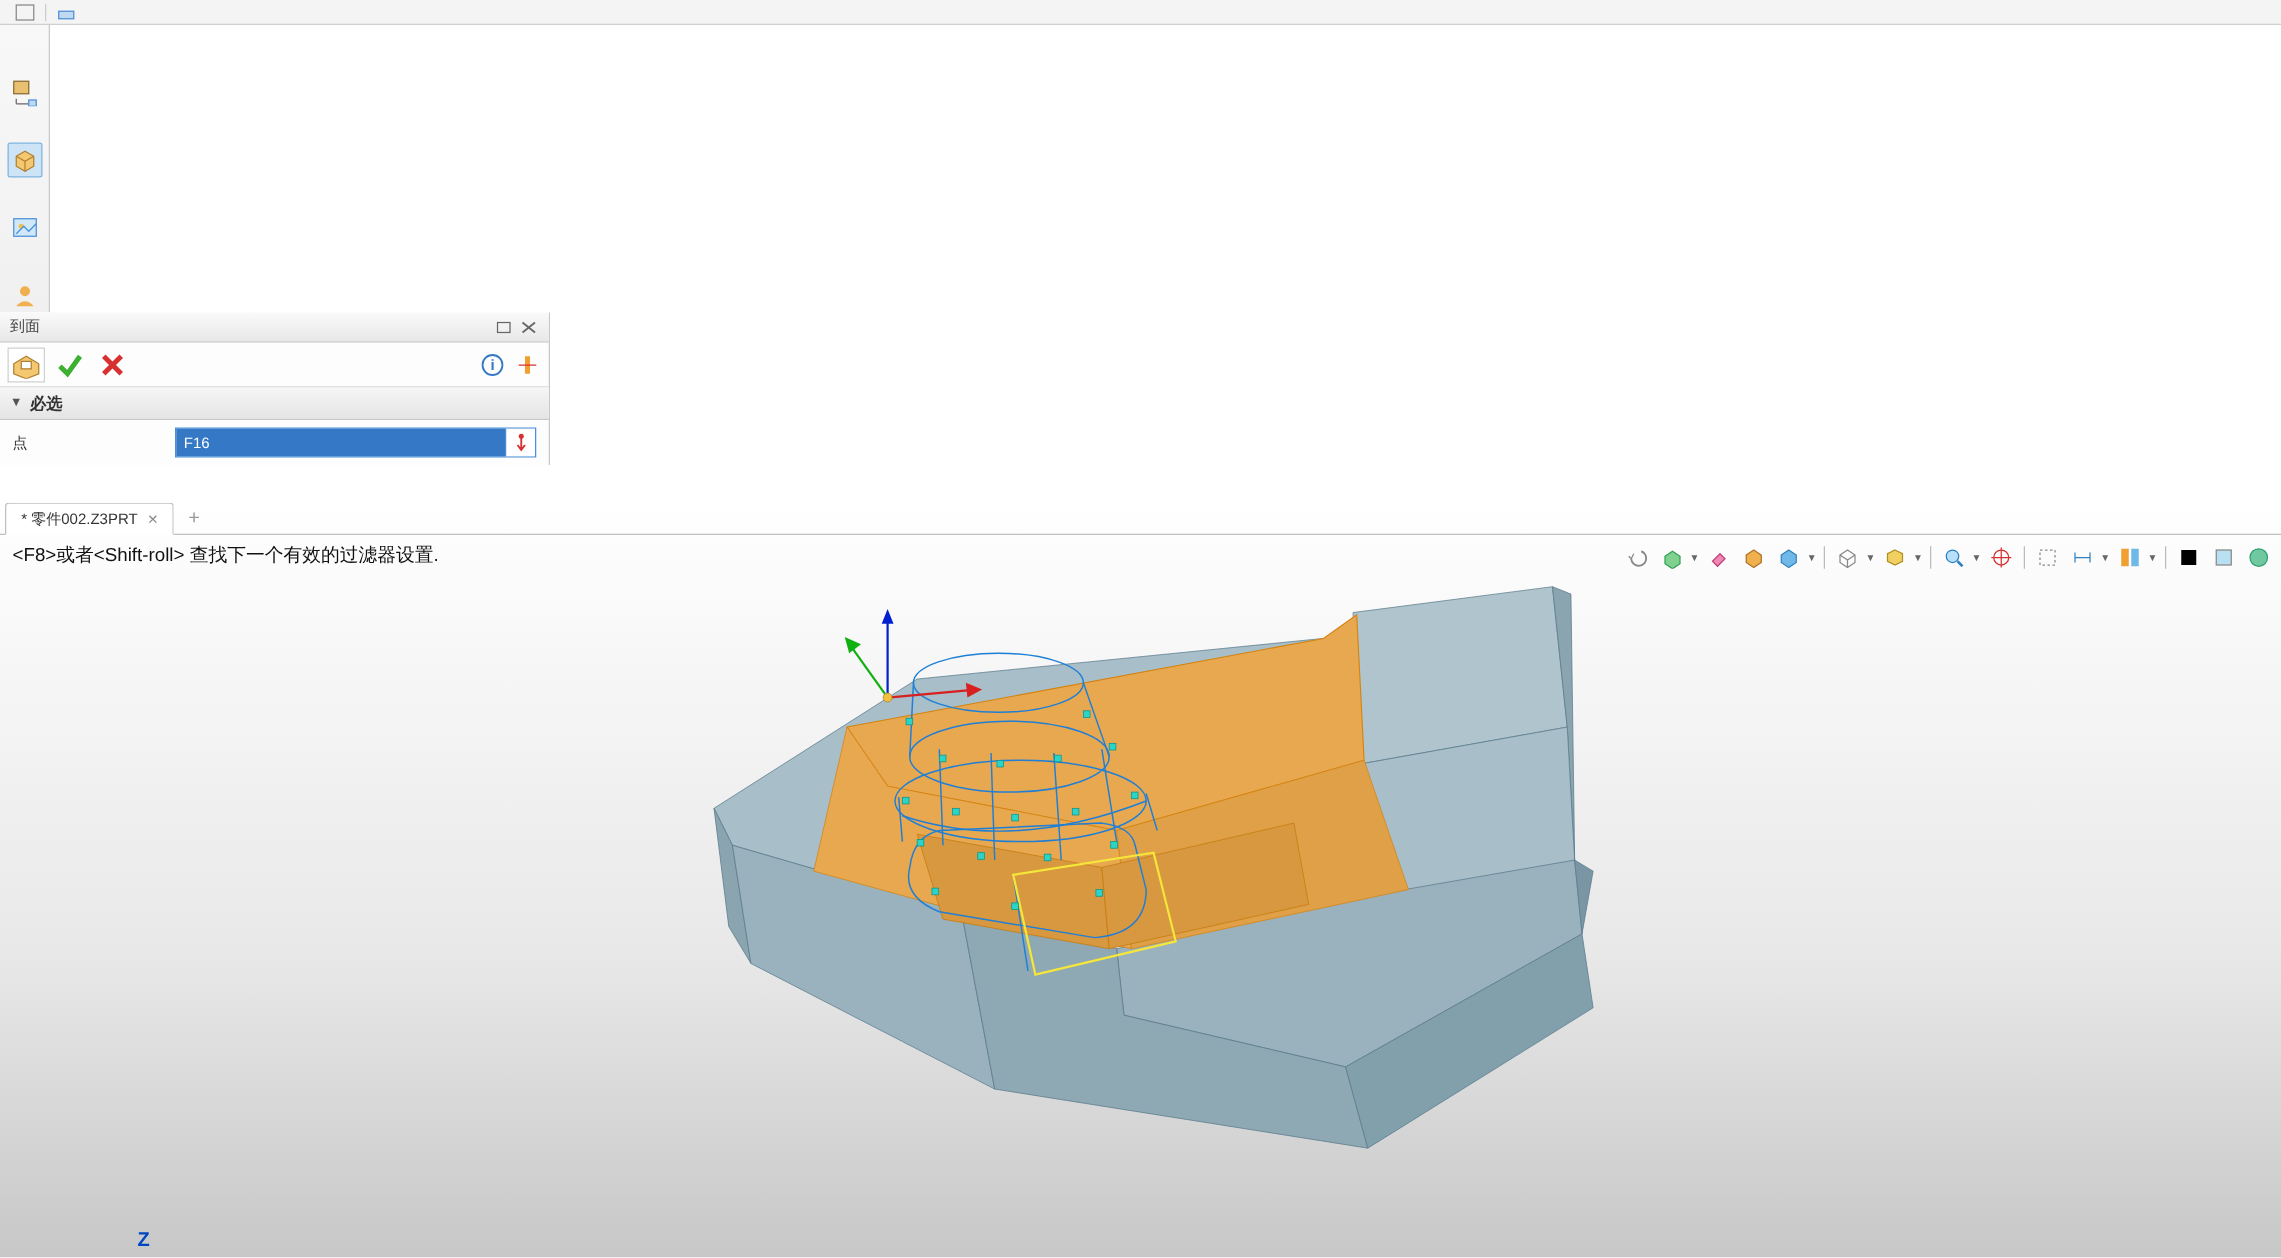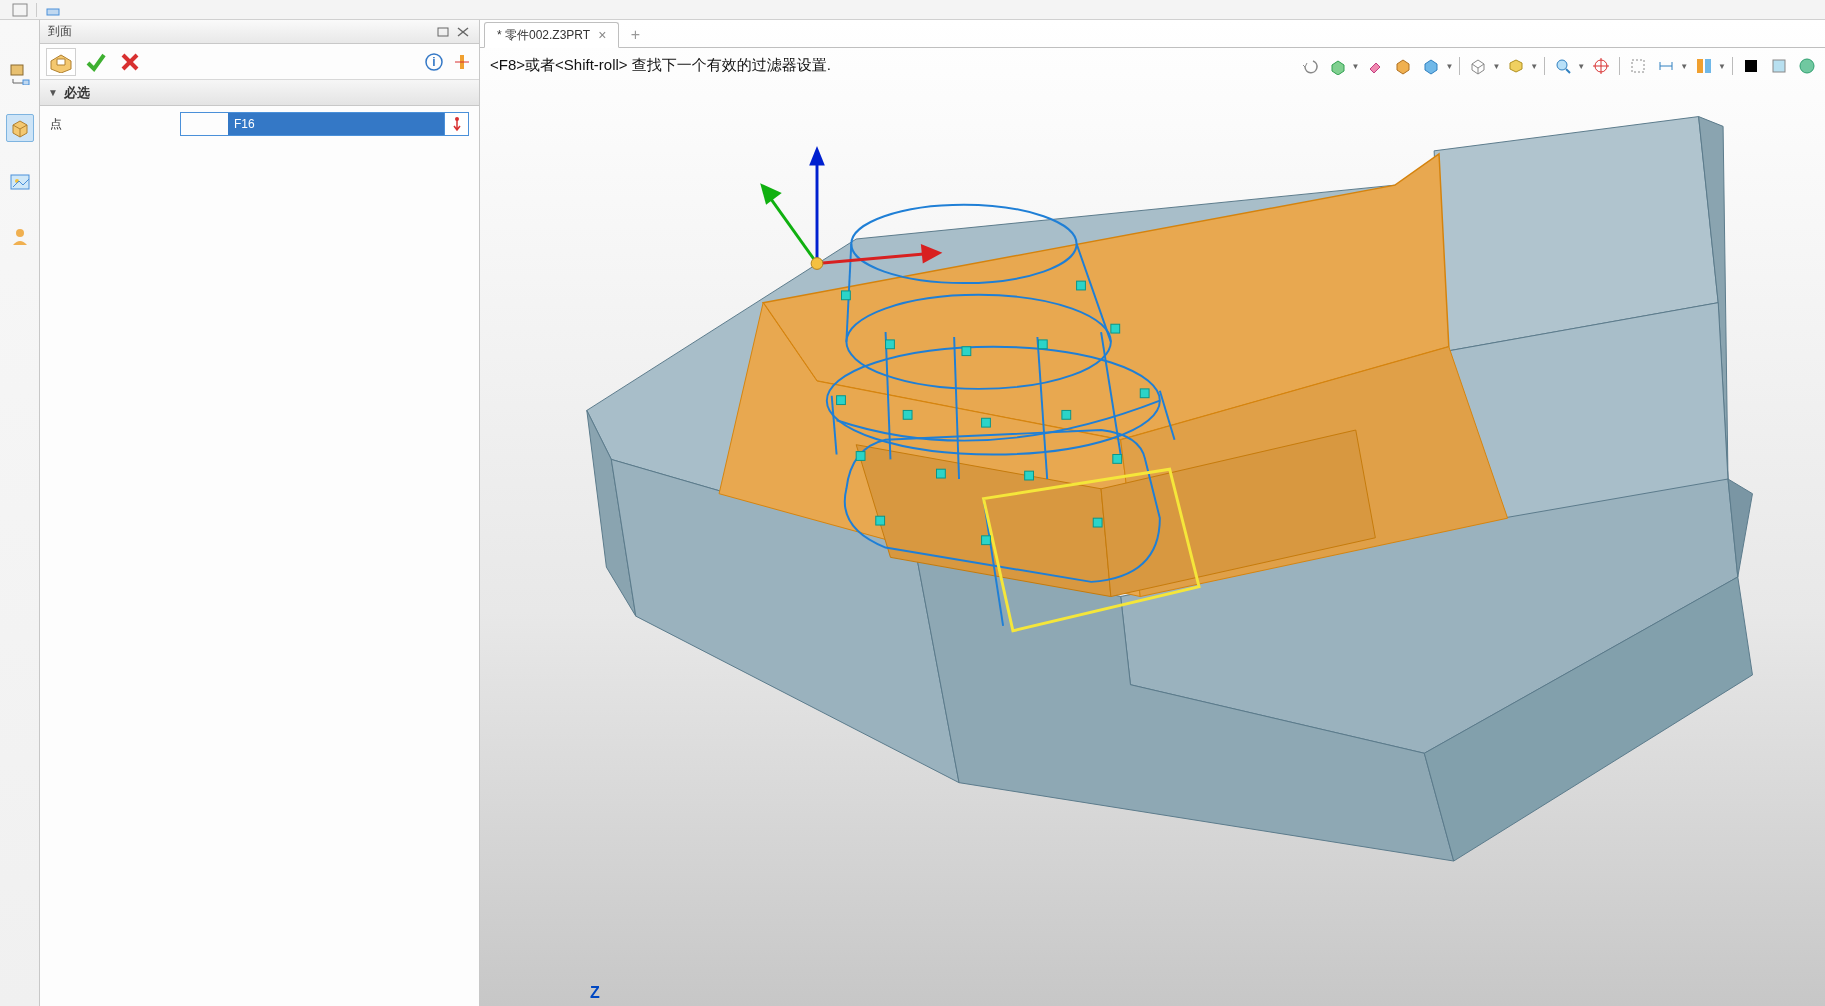--- a/index.html
+++ b/index.html
@@ -12,21 +12,21 @@
   border-bottom: 1px solid #d0d0d0;
   display: flex;
   align-items: center;
   gap: 6px;
   padding: 0 10px;
 }
 .top-toolbar .sep { width: 1px; height: 14px; background: #ccc; }
 .top-toolbar .mini-icon { width: 20px; height: 16px; display: inline-flex; align-items: center; justify-content: center; }
 
 
-.main-layout { display: flex; height: calc(100% - 20px); }
+.main-layout { display: flex; height: calc(100% - 20px); flex-direction: column; }
 
 
 .left-sidebar {
   width: 40px;
   background: linear-gradient(to bottom, #f8f8f8, #f0f0f0);
   border-right: 1px solid #c8c8c8;
   display: flex;
   flex-direction: column;
   align-items: center;
   padding-top: 40px;
@@ -110,21 +110,20 @@
   padding: 6px 10px;
   gap: 10px;
   font-size: 12px;
 }
 .prop-row label { width: 120px; color: #333; }
 .prop-row .input-wrap {
   flex: 1;
   display: flex;
   border: 1px solid #4a90d9;
   height: 24px;
-  padding-left: 47px;
 }
 .prop-row input {
   flex: 1;
   border: none;
   background: #3478c6;
   color: #fff;
   padding: 0 6px;
   font-size: 12px;
   outline: none;
 }
@@ -135,20 +134,21 @@
   display: flex; align-items: center; justify-content: center;
   cursor: pointer;
 }
 
 
 .viewport {
   flex: 1;
   position: relative;
   background: linear-gradient(to bottom, #ffffff 0%, #e8e8e8 60%, #c7c7c7 100%);
   overflow: hidden;
+  margin-top: 28px;
 }
 
 
 .tab-bar {
   height: 28px;
   display: flex;
   align-items: flex-end;
   padding-left: 4px;
   background: transparent;
   border-bottom: 1px solid #bfbfbf;

